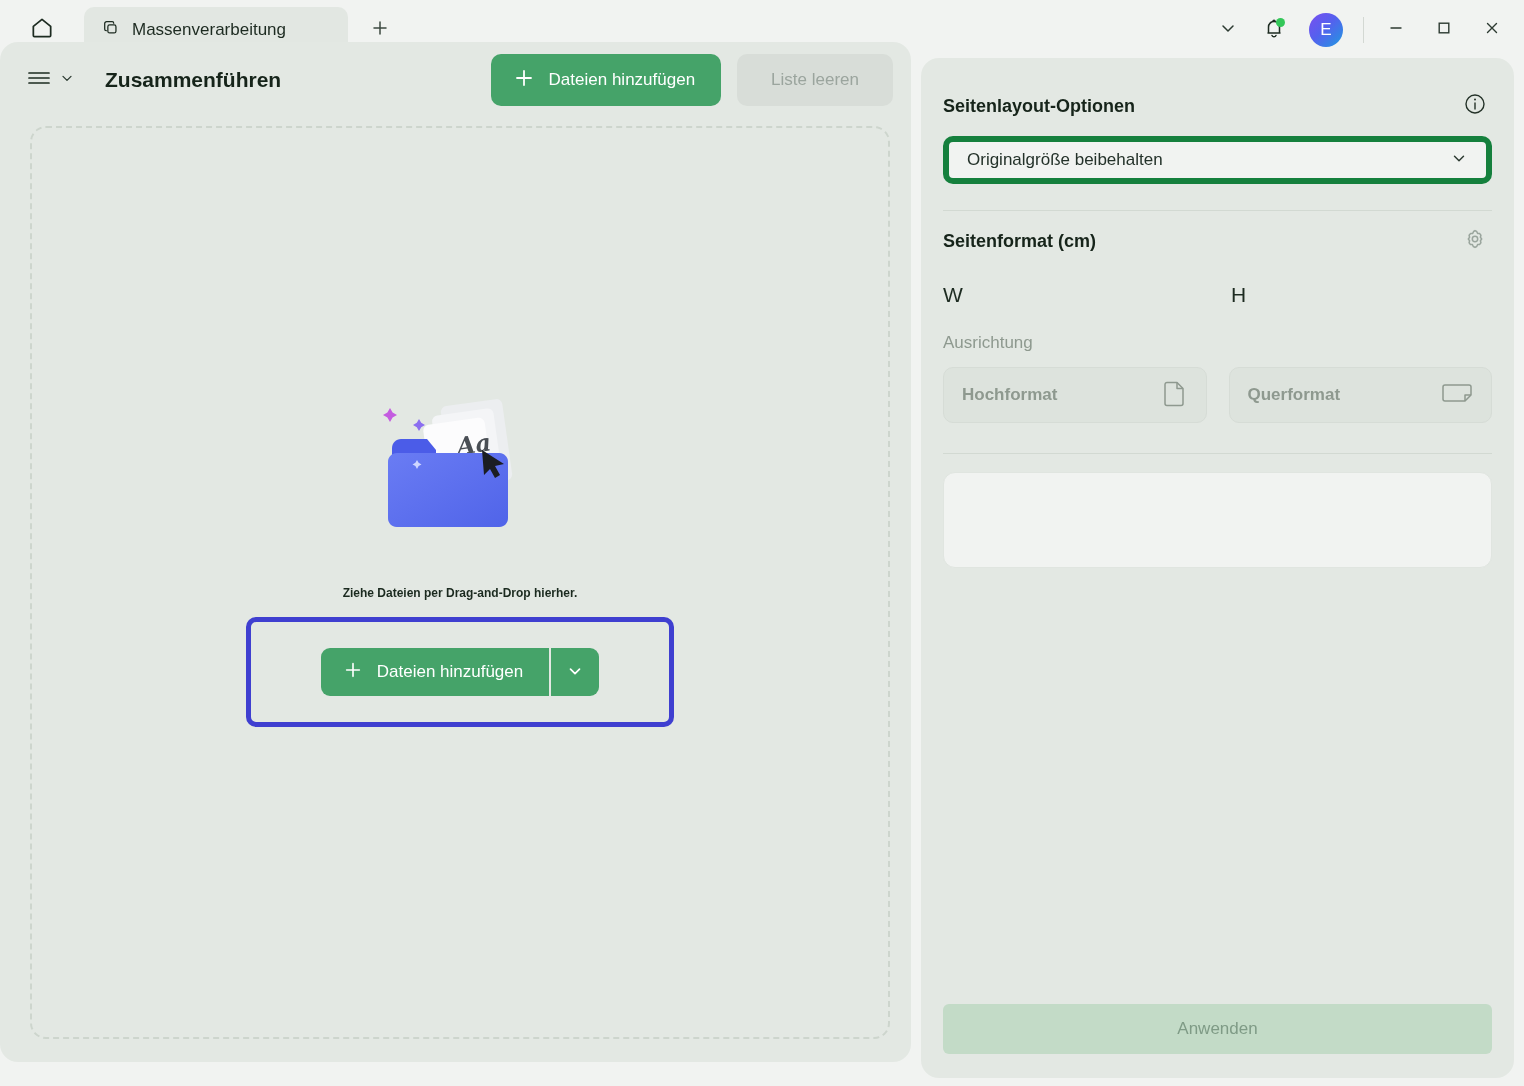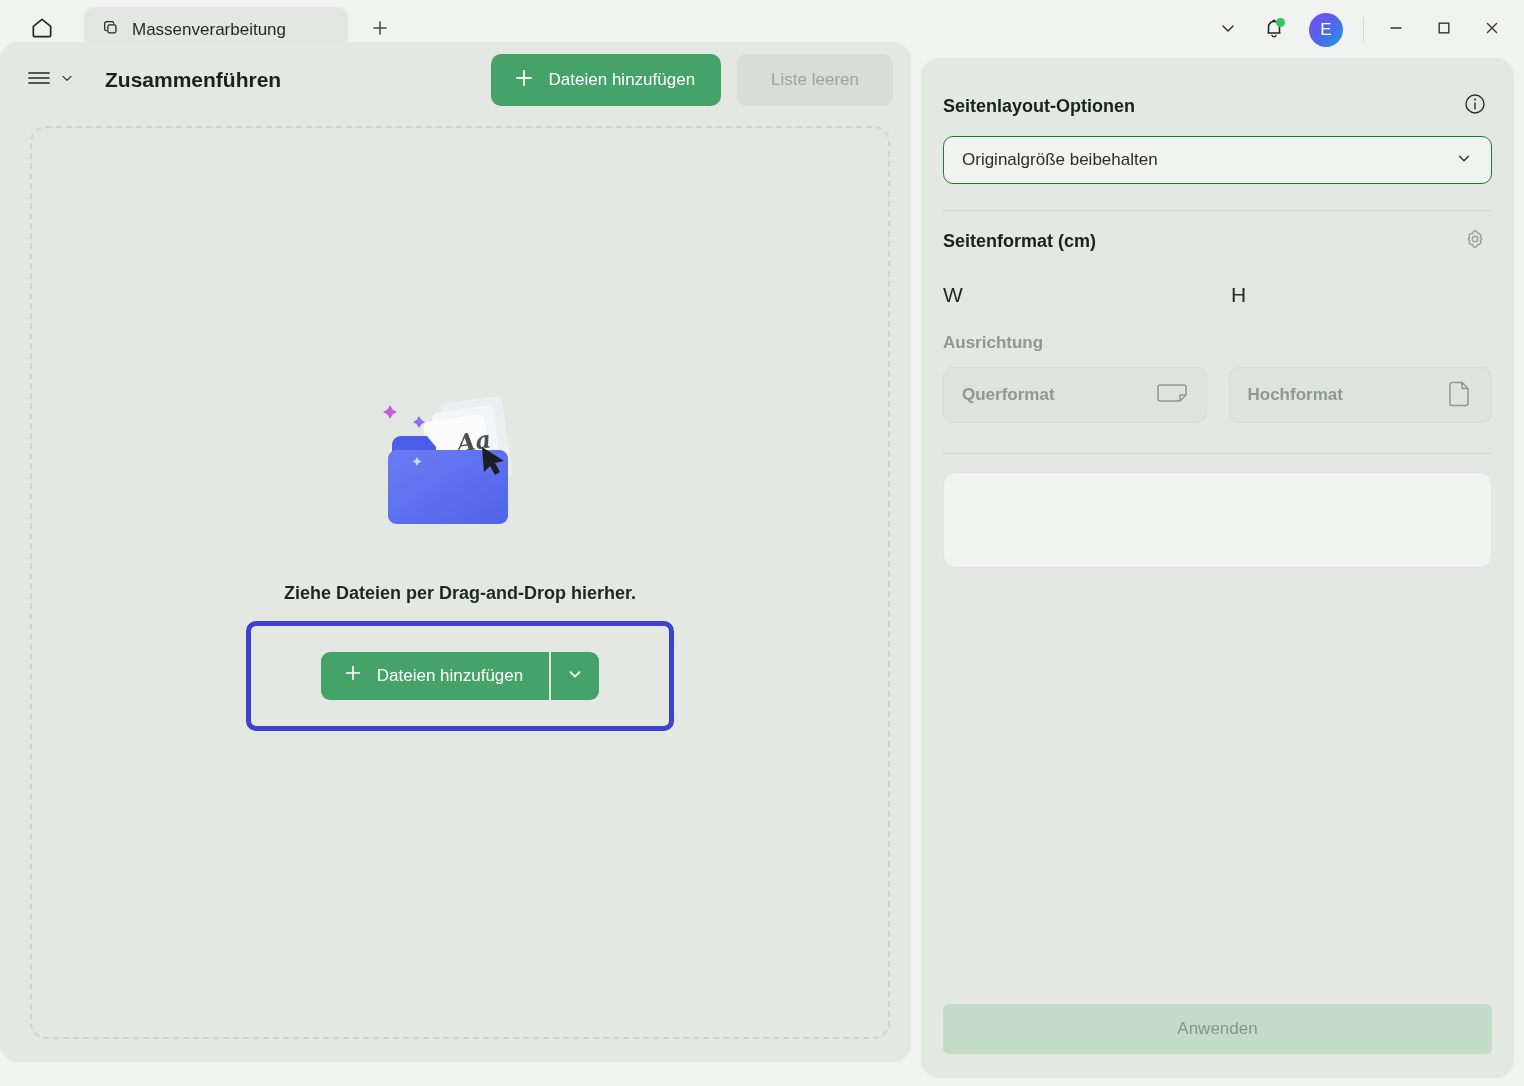--- a/index.html
+++ b/index.html
@@ -83,21 +83,21 @@
   }
   .dropzone {
     position: absolute; left: 30px; top: 84px; width: 860px; height: 913px;
     border: 2px dashed #cdd5cd; border-radius: 16px;
     display: flex; flex-direction: column; align-items: center;
     justify-content: center;
   }
   .dz-inner { display: flex; flex-direction: column; align-items: center;
               margin-top: -46px; }
   .dz-illus { margin-bottom: 40px; }
-  .dz-text { font-size: 18px; font-weight: bold; color: #1b2a1f; margin-bottom: 17px; }
+  .dz-text { font-size: 12px; font-weight: bold; color: #1b2a1f; margin-bottom: 17px; }
   .focus-ring {
     border: 5px solid #3f3fd0; border-radius: 10px; padding: 26px 70px;
     background: transparent;
   }
   .split-btn { display: flex; align-items: stretch; }
   .split-main {
     display: flex; align-items: center; gap: 14px; height: 48px;
     padding: 0 26px 0 22px; background: #45a369; color: #fff;
     border: none; border-radius: 9px 0 0 9px; font-size: 17px;
     font-family: inherit; cursor: pointer;
@@ -112,39 +112,39 @@
   .right-panel {
     position: absolute; left: 921px; top: 58px; width: 593px; height: 1020px;
     background: #e3e8e3; border-radius: 18px; padding: 22px 22px 12px 22px;
   }
   .sec-head { display: flex; align-items: center; height: 52px; }
   .sec-title { font-size: 18px; font-weight: bold; color: #16241a; }
   .sec-title .unit { font-weight: bold; }
   .sec-icon { margin-left: auto; width: 34px; height: 34px; display: flex;
               align-items: center; justify-content: center; cursor: pointer; }
   .select {
-    width: 100%; height: 48px; background: #f1f3f1; border: 1px solid #15803d;
+    width: 100%; height: 48px; background: #f1f3f1; border: 6px solid #15803d;
     border-radius: 10px; display: flex; align-items: center; padding: 0 18px;
     font-size: 17px; color: #24322a; cursor: pointer; margin-top: 4px;
   }
   .select.disabled { background: #dde3dd; color: #9ba59e; border-color: #d6dcd6;
                      cursor: default; }
   .select .caret { margin-left: auto; }
   .hr { height: 1px; background: #d2d9d2; margin: 26px 0 4px 0; }
   .dim-row { display: flex; gap: 22px; margin-top: 16px; }
   .dim-group { display: flex; align-items: center; gap: 12px; flex: 1; }
   .dim-label { font-size: 21px; color: #1d2b21; width: 20px; text-align: center; }
   .num-field {
     flex: 1; height: 46px; background: #dde3dd; border: 1px solid #d6dcd6;
     border-radius: 10px; display: flex; align-items: center; padding: 0 14px;
     font-size: 17px; color: #9ba59e;
   }
   .stepper { margin-left: auto; display: flex; flex-direction: column;
              gap: 3px; cursor: pointer; }
-  .sub-label { font-size: 17px; font-weight: bold; color: #8e998f; margin-top: 26px; }
+  .sub-label { font-size: 17px; font-weight: normal; color: #8e998f; margin-top: 26px; }
   .orient-row { display: flex; gap: 22px; margin-top: 14px; }
   .orient-btn {
     flex: 1; height: 56px; background: #dde3dd; border: 1px solid #d6dcd6;
     border-radius: 10px; display: flex; align-items: center; padding: 0 18px;
     font-size: 17px; font-weight: bold; color: #8e998f; cursor: default;
     font-family: inherit;
   }
   .orient-btn .oi { margin-left: auto; }
   .field-label { font-size: 17px; font-weight: bold; color: #16241a; margin-top: 28px; }
   .textarea {
@@ -382,37 +382,37 @@
       </div>
       <div class="dim-group">
         <span class="dim-label">H</span>
       </div>
     </div>
 
     <div class="sub-label">Ausrichtung</div>
 
     <div class="orient-row">
       <button class="orient-btn">
+        <span>Hochformat</span>
+        <span class="oi">
+          <svg width="26" height="30" viewBox="0 0 26 30" fill="none" stroke="#8e998f" stroke-width="1.5" stroke-linejoin="round">
+            <path d="M5 4.5h10l6 6v15a2 2 0 0 1-2 2H5a2 2 0 0 1-2-2V6.5a2 2 0 0 1 2-2z"></path>
+            <path d="M15 4.5v6h6"></path>
+          </svg>
+        </span>
+      </button>
+      <button class="orient-btn">
         <span>Querformat</span>
         <span class="oi">
           <svg width="32" height="26" viewBox="0 0 32 26" fill="none" stroke="#8e998f" stroke-width="1.5" stroke-linejoin="round">
             <path d="M4 5h24a2 2 0 0 1 2 2v8l-6 6H4a2 2 0 0 1-2-2V7a2 2 0 0 1 2-2z"></path>
             <path d="M30 15h-6v6"></path>
           </svg>
         </span>
       </button>
-      <button class="orient-btn">
-        <span>Hochformat</span>
-        <span class="oi">
-          <svg width="26" height="30" viewBox="0 0 26 30" fill="none" stroke="#8e998f" stroke-width="1.5" stroke-linejoin="round">
-            <path d="M5 4.5h10l6 6v15a2 2 0 0 1-2 2H5a2 2 0 0 1-2-2V6.5a2 2 0 0 1 2-2z"></path>
-            <path d="M15 4.5v6h6"></path>
-          </svg>
-        </span>
-      </button>
     </div>
 
     <div class="hr" style="margin-top:30px"></div>
 
     <textarea class="textarea" value="" style=""></textarea>
 
     <button class="apply-btn">Anwenden</button>
   </div>
 
 </div>

